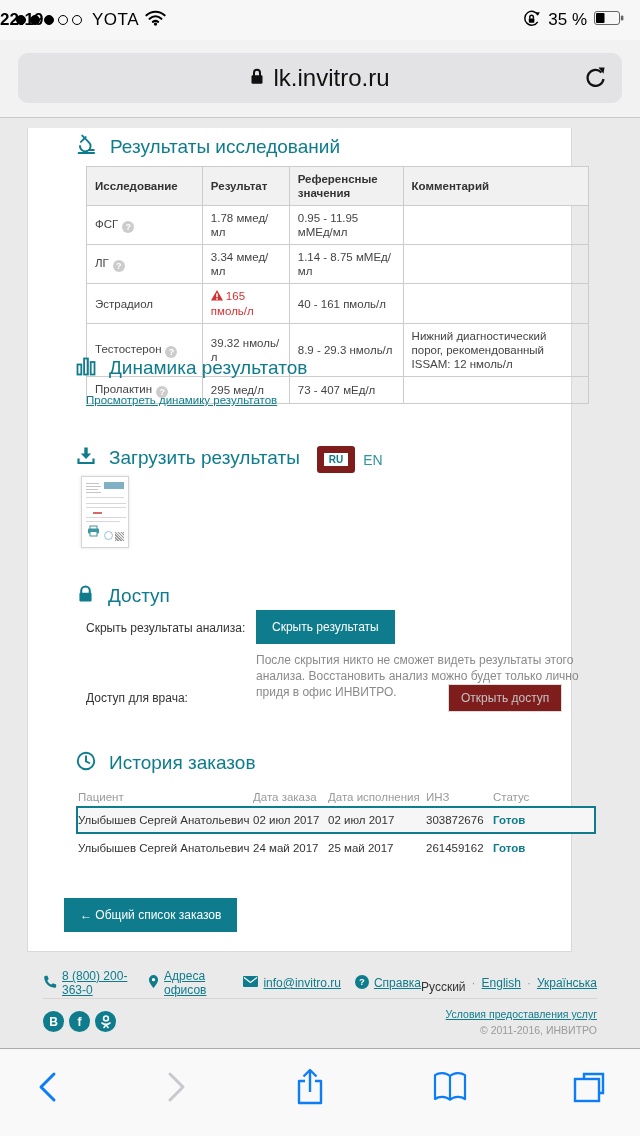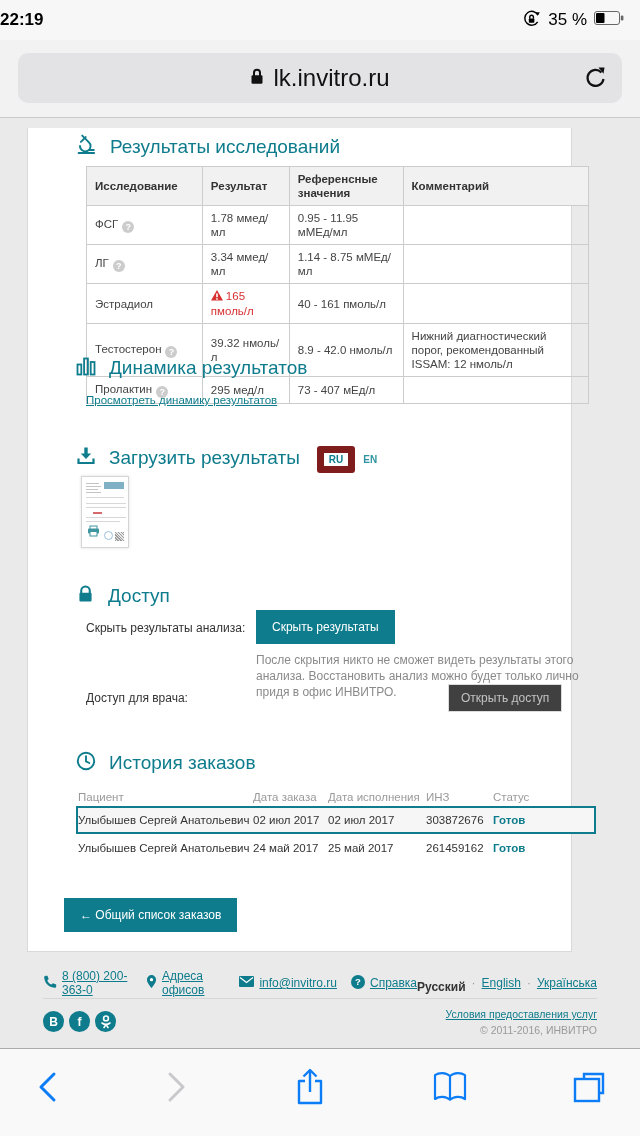--- a/index.html
+++ b/index.html
@@ -24,21 +24,21 @@
   .reload-btn { position:absolute; right:14px; top:12px; }
 
   
   .page { position:relative; height:930px; background:#eaeaea; }
   .card { position:absolute; left:27px; top:10px; width:545px; height:824px; background:#fff; border:1px solid #d9d9d9; border-top:none; }
 
   .sec { position:absolute; left:48px; display:flex; align-items:center; gap:13px; }
   .sec h2 { font-size:19px; font-weight:400; color:#0e7c8c; }
   .sec .badges { display:flex; align-items:center; gap:8px; margin-left:4px; margin-top:3px; }
   .ru-badge { font-size:10px; font-weight:bold; color:#0e7c8c; border:7px solid #7f1d1d; border-radius:3px; padding:1px 5px; }
-  .en-lang { font-size:10px; font-weight:bold; color:#2f93a1; }
+  .en-lang { font-size:14px; font-weight:normal; color:#2f93a1; }
 
   
   table.results { position:absolute; left:58px; top:38px; width:503px; border-collapse:collapse; font-size:11.5px; color:#444; }
   table.results th, table.results td { border:1px solid #ccc; padding:5px 8px; text-align:left; vertical-align:middle; line-height:14px; }
   table.results th { background:#f1f1f1; color:#333; font-weight:bold; }
   .col-name{width:116px}.col-res{width:87px}.col-ref{width:114px}.col-com{width:186px}
   .help { display:inline-flex; width:12px; height:12px; border-radius:50%; background:#ccc; color:#fff; font-size:9px; font-weight:bold; align-items:center; justify-content:center; margin-left:4px; vertical-align:-2px; }
   .alert-val { color:#d63031; }
   .warn-ico { vertical-align:-1px; margin-right:3px; }
 
@@ -54,53 +54,73 @@
   .thumb .t-stamp { position:absolute; left:22px; bottom:7px; width:9px; height:9px; border:1px solid #9cc0de; border-radius:50%; }
   .thumb .t-qr { position:absolute; right:4px; bottom:6px; width:9px; height:9px;
     background:repeating-linear-gradient(45deg,#9a9a9a 0 1px,#e8e8e8 1px 2px); }
 
   
   .form-label { position:absolute; left:58px; font-size:12px; color:#333; }
   .btn-teal { position:absolute; background:#0e7c8c; color:#fff; font-size:12px; border:none; padding:10px 16px; cursor:pointer; font-family:inherit; }
   .note { position:absolute; left:228px; top:524px; width:348px; font-size:12px; color:#8a8a8a; line-height:16px; }
   .select-box { position:absolute; left:228px; top:556px; width:180px; height:28px; border:1px solid #9b9b9b; border-radius:1px; background:linear-gradient(#fefefe,#d9d9d9); display:flex; align-items:center; padding-left:8px; font-size:11.5px; color:#333; cursor:pointer; }
   .sel-arrow { position:absolute; right:0; top:0; width:22px; height:100%; background:linear-gradient(#c9c9c9,#a3a3a3); border-left:1px solid #9b9b9b; display:flex; align-items:center; justify-content:center; color:#f2f2f2; font-size:8px; }
-  .btn-disabled { position:absolute; left:420px; top:556px; height:28px; padding:0 12px; background:#404040; color:#c2c2c2; font-size:12px; border:1px solid #dcdcdc; font-family:inherit; }
+  .btn-disabled { position:absolute; left:420px; top:556px; height:28px; padding:0 12px; background:#7f1d1d; color:#c2c2c2; font-size:12px; border:1px solid #dcdcdc; font-family:inherit; }
 
   
   .htable { position:absolute; left:50px; top:653px; width:516px; font-size:11.5px; }
   .h-head { display:flex; color:#9a9a9a; height:22px; align-items:flex-end; margin-bottom:3px; }
   .h-row { display:flex; align-items:center; height:27px; color:#333; cursor:pointer; }
   .h-row.selected { border:2px solid #0e7c8c; background:#f6f6f6; margin:0 -2px; width:calc(100% + 4px); height:28px; }
   .c1{width:175px}.c2{width:75px}.c3{width:98px}.c4{width:67px}.c5{flex:1}
   .status-ok { color:#0e7c8c; font-weight:bold; }
 
   .back-btn { position:absolute; left:36px; top:770px; }
 
   
   .contacts { position:absolute; left:43px; right:43px; top:851px; display:flex; justify-content:space-between; align-items:center; font-size:12px; }
   .contacts .links { display:flex; gap:14px; align-items:center; }
   .flink { color:#0e7c8c; text-decoration:underline; display:inline-flex; align-items:center; gap:5px; cursor:pointer; }
   .langs { display:flex; gap:6px; align-items:center; color:#999; }
-  .lang-cur { color:#333; font-weight:bold;margin-top:8px; }
+  .lang-cur { color:#333; font-weight:normal;margin-top:8px; }
   .lang-link { color:#0e7c8c; text-decoration:underline; cursor:pointer; }
   .f-divider { position:absolute; left:43px; top:880px; width:554px; height:1px; background:#d6d6d6; }
   .social { position:absolute; left:43px; top:893px; display:flex; gap:5px; }
   .soc { width:21px; height:21px; border-radius:50%; background:#0e7c8c; color:#fff; display:flex; align-items:center; justify-content:center; font-size:12px; font-weight:bold; cursor:pointer; }
   .terms { position:absolute; right:43px; top:890px; font-size:10.5px; color:#0e7c8c; text-decoration:underline; cursor:pointer; }
   .copyright { position:absolute; right:43px; top:906px; font-size:10.5px; color:#9a9a9a; }
 
   
   .toolbar { position:absolute; left:0; bottom:0; width:640px; height:88px; background:#f9f9f9; border-top:1px solid #ababab; display:flex; align-items:center; justify-content:space-between; padding:0 34px 8px; }
   .tb-btn { background:none; border:none; cursor:pointer; padding:0; }
 </style>
 </head>
 <body>
 
 <div class="status-bar">
+  <div class="sb-left">
+    <span class="dots">
+      <span class="dot filled"></span>
+        <span class="dot filled"></span>
+        <span class="dot filled"></span>
+        <span class="dot"></span>
+        <span class="dot"></span>
+    </span>
+    <span class="carrier">YOTA</span>
+    <span>
+      <svg width="21" height="16" viewBox="0 0 22 16">
+          <g fill="none" stroke="#000" stroke-width="2.2" stroke-linecap="round">
+            <path d="M1.5 5.2 C7 .2 15 .2 20.5 5.2"></path>
+            <path d="M4.8 8.8 C8.6 5.4 13.4 5.4 17.2 8.8"></path>
+            <path d="M8.2 12.1 C9.9 10.7 12.1 10.7 13.8 12.1"></path>
+          </g>
+          <circle cx="11" cy="14.3" r="1.7" fill="#000"></circle>
+        </svg>
+    </span>
+  </div>
   <div class="sb-time">22:19</div>
   <div class="sb-right">
     <span>
       <svg width="19" height="19" viewBox="0 0 20 20">
           <g fill="none" stroke="#000" stroke-width="1.5">
             <path d="M16.5 13.5 A7.3 7.3 0 1 1 16.8 6.5"></path>
             <path d="M8.2 10.2 V8.4 a1.9 1.9 0 0 1 3.8 0 V10.2"></path>
           </g>
           <path d="M14.6 3.5 h4.2 l-2.1 3.4 z" fill="#000"></path>
           <rect x="7.2" y="10" width="5.8" height="4.6" rx="0.8" fill="#000"></rect>
@@ -183,21 +203,21 @@
                   <rect x="5.2" y="3.4" width="1.6" height="3.8" fill="#fff"></rect>
                   <rect x="5.2" y="8.2" width="1.6" height="1.5" fill="#fff"></rect>
                 </svg></span><span class="alert-val">165 пмоль/л</span>
           </td>
           <td>40 - 161 пмоль/л</td>
           <td></td>
         </tr>
         <tr>
           <td><span>Тестостерон</span><span class="help">?</span></td>
           <td>39.32 нмоль/л</td>
-          <td>8.9 - 42.0 нмоль/л</td>
+          <td>8.9 - 29.3 нмоль/л</td>
           <td>Нижний диагностический порог, рекомендованный ISSAM: 12 нмоль/л</td>
         </tr>
         <tr>
           <td><span>Пролактин</span><span class="help">?</span></td>
           <td>295 мед/л</td>
           <td>73 - 407 мЕд/л</td>
           <td></td>
         </tr>
       </tbody>
     </table>

